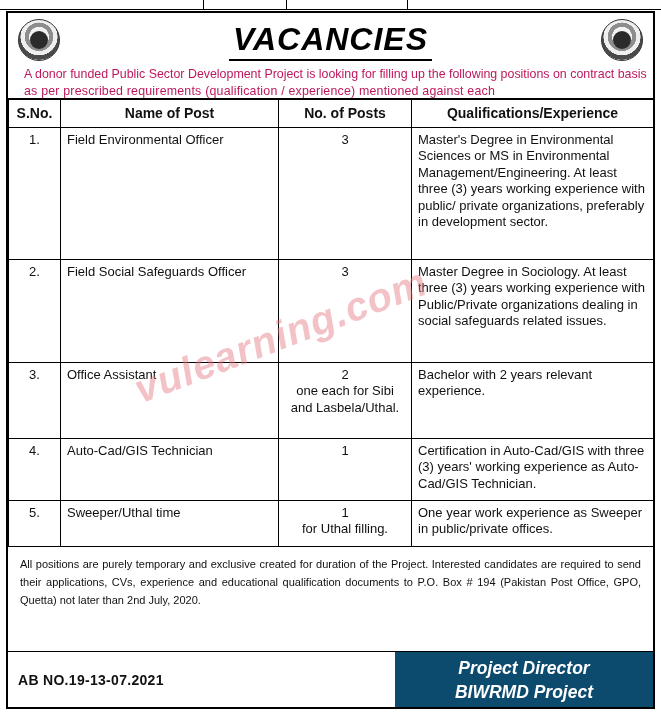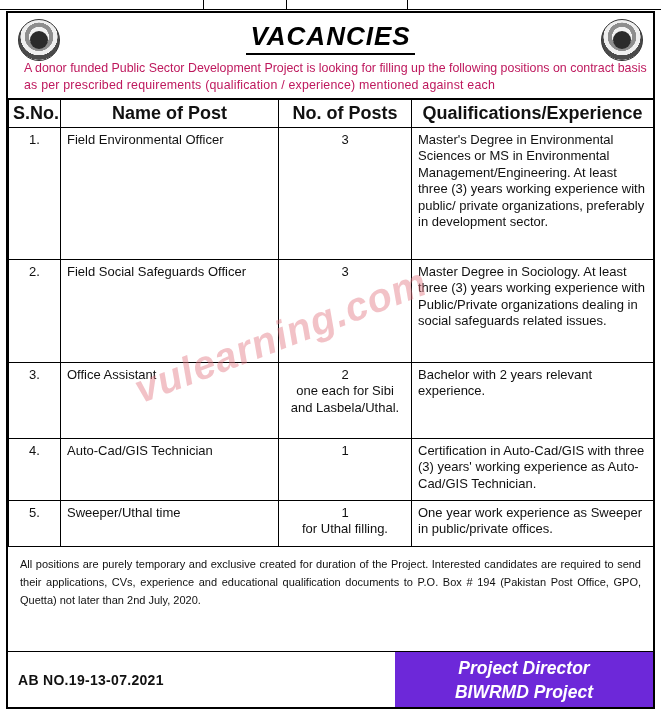--- a/index.html
+++ b/index.html
@@ -72,21 +72,21 @@
     left: 50%;
     top: 50%;
     width: 18px;
     height: 18px;
     margin: -9px 0 0 -9px;
     border-radius: 50%;
     background: #2b2b2b;
   }
   .vac-title {
     text-align: center;
-    font-size: 26px;
+    font-size: 32px;
     font-weight: bold;
     font-style: italic;
     letter-spacing: 1px;
     padding-top: 8px;
     color: #000;
   }
   .vac-title span {
     display: inline-block;
     border-bottom: 2px solid #000;
     padding: 0 4px 1px 4px;
@@ -109,21 +109,21 @@
   table.vac th, table.vac td {
     border: 1px solid #000;
     vertical-align: top;
     padding: 4px 6px;
     font-size: 13px;
     line-height: 16.5px;
   }
   table.vac thead th {
     text-align: center;
     font-weight: bold;
-    font-size: 18px;
+    font-size: 14px;
     padding: 5px 4px;
     vertical-align: middle;
   }
   col.c1 { width: 52px; }
   col.c2 { width: 218px; }
   col.c3 { width: 133px; }
   col.c4 { width: 242px; }
 
   td.sno { text-align: center; font-size: 13.5px; padding-top: 6px; }
   td.post { text-align: left; padding-left: 10px; padding-top: 6px; }
@@ -156,21 +156,21 @@
     font-size: 14px;
     font-weight: bold;
     letter-spacing: 0.3px;
   }
   .director-box {
     position: absolute;
     right: 0;
     top: 0;
     bottom: 0;
     width: 258px;
-    background: #6d28d9;
+    background: #0c4a6e;
     color: #fff;
     text-align: center;
     padding-top: 4px;
     box-sizing: border-box;
   }
   .director-box div {
     font-size: 17.5px;
     font-weight: bold;
     font-style: italic;
     line-height: 24px;

